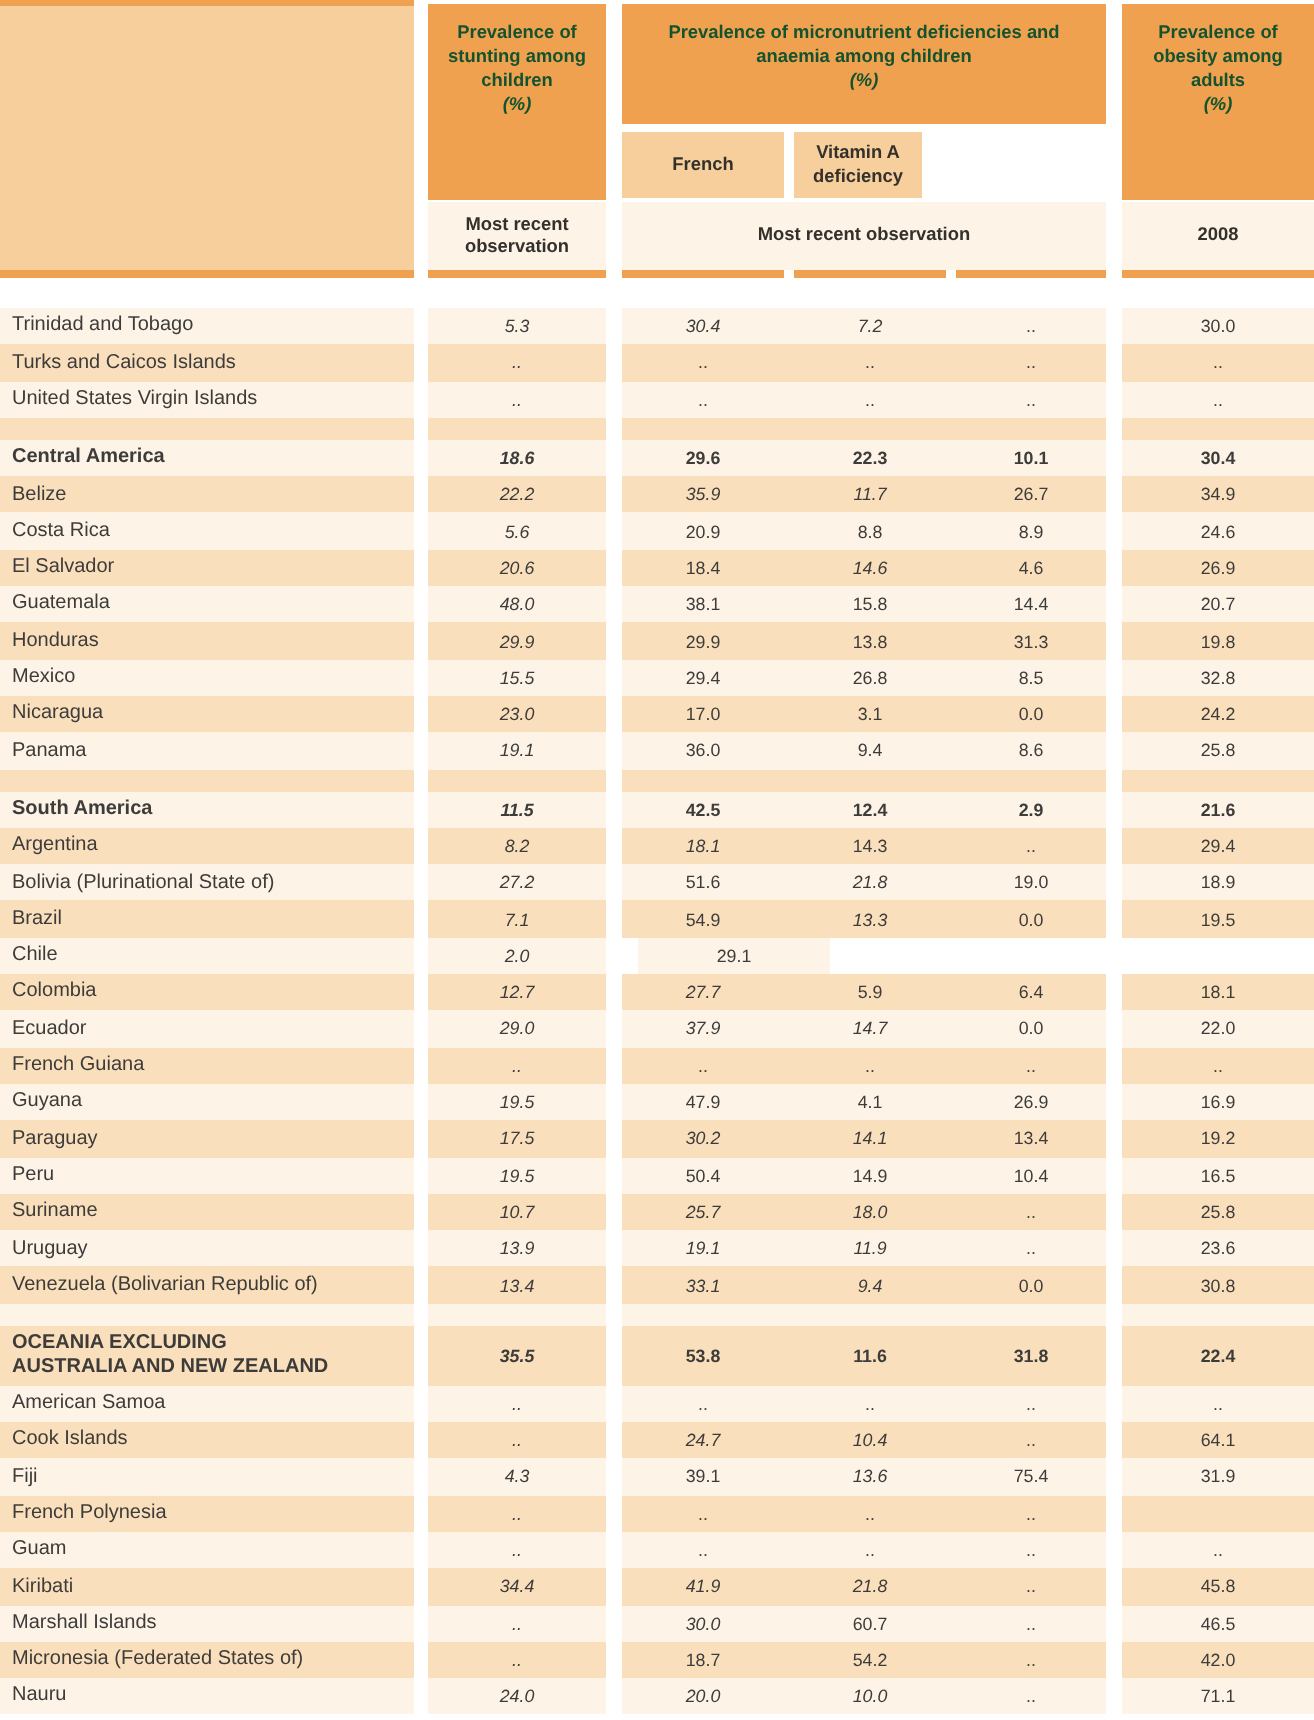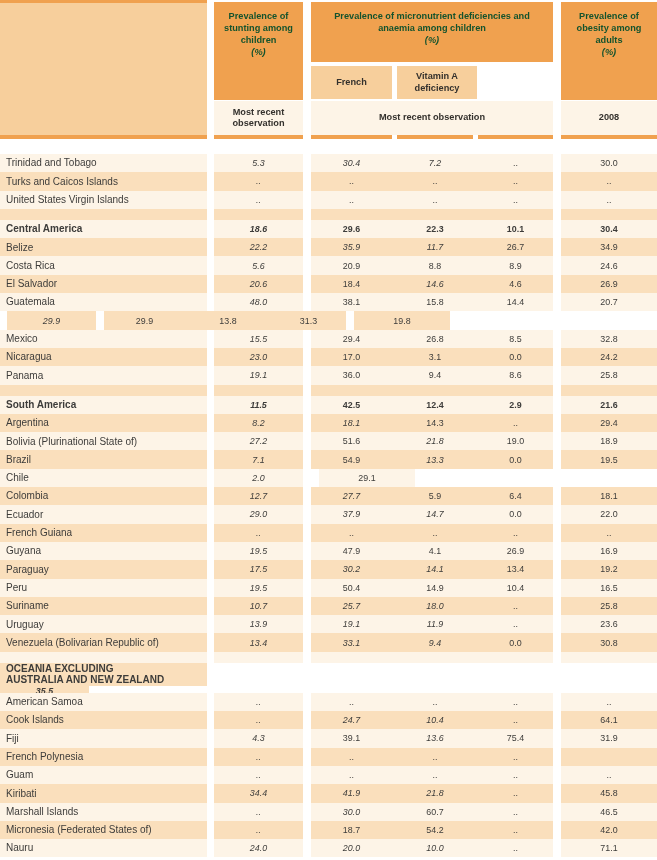--- a/index.html
+++ b/index.html
@@ -13,40 +13,40 @@
   .hcol{position:absolute;background:#f0a14f;color:#14532d;text-align:center;box-sizing:border-box;padding-top:9px;}
   .hcol .t{font-size:9.2px;font-weight:bold;line-height:1.3;}
   .hcol .u{font-size:9.2px;font-weight:bold;font-style:italic;line-height:1.3;}
   .h-stunt{left:214px;top:2px;width:89px;height:98px;padding-left:4px;padding-right:4px;}
   .h-micro{left:311px;top:2px;width:242px;height:60px;padding-left:10px;padding-right:10px;}
   .h-obese{left:561px;top:2px;width:96px;height:98px;padding-left:4px;padding-right:4px;}
   .sub{position:absolute;top:66px;height:33px;background:#f7cf9c;color:#34312d;
        display:flex;align-items:center;justify-content:center;text-align:center;
        font-size:9.2px;font-weight:bold;line-height:1.2;}
   .sub.s1{left:311px;width:81px;}
-  .sub.s2{left:397px;width:80px;}
+  .sub.s2{left:397px;width:64px;}
   .sub.s3{left:478px;width:75px;}
   .obs{position:absolute;top:101px;height:34px;background:#fdf4e7;color:#34312d;
        display:flex;align-items:center;justify-content:center;text-align:center;
        font-size:9.2px;font-weight:bold;line-height:1.25;}
   .obs.o1{left:214px;width:89px;padding:0 6px;box-sizing:border-box;}
   .obs.o2{left:311px;width:242px;}
   .obs.o3{left:561px;width:96px;}
   .bar{position:absolute;top:135px;height:4px;background:#f0a14f;}
   .bar.b0{left:0;width:207px;}
   .bar.b1{left:214px;width:89px;}
   .bar.b2{left:311px;width:81px;}
   .bar.b3{left:397px;width:76px;}
   .bar.b4{left:478px;width:75px;}
   .bar.b5{left:561px;width:96px;}
   
   .tbody{position:absolute;left:0;top:154px;width:657px;}
   .row{display:flex;height:18.3px;}
   .row.blank{height:11px;}
-  .row.tall{height:30px;flex-direction:column;}
+  .row.tall{height:30px;}
   .row.cream .bgc{background:#fdf4e7;}
   .row.peach .bgc{background:#fadfbc;}
   .cell-name{width:207px;display:flex;align-items:center;box-sizing:border-box;
              padding-left:6px;font-size:10px;line-height:1.15;}
   .row.tall .cell-name{padding-right:42px;}
   .gap{background:#ffffff;}
   .g1{width:7px;} .g2{width:8px;} .g3{width:8px;}
   .v{display:flex;align-items:center;justify-content:center;font-size:8.9px;}
   .cell-stunt{width:89px;font-style:italic;}
   .cell-micro{width:242px;display:flex;}
@@ -224,20 +224,21 @@
           <div class="mc1 v bgc">38.1</div>
           <div class="mgap"></div>
           <div class="mc2 v bgc">15.8</div>
           <div class="mgap"></div>
           <div class="mc3 v bgc">14.4</div>
         </div>
         <div class="gap g3"></div>
         <div class="cell-obese v bgc">20.7</div>
       </div>
       <div class="row peach">
+        <div class="cell-name bgc">Honduras</div>
         <div class="gap g1"></div>
         <div class="cell-stunt v bgc">29.9</div>
         <div class="gap g2"></div>
         <div class="cell-micro bgc">
           <div class="mc1 v bgc">29.9</div>
           <div class="mgap"></div>
           <div class="mc2 v bgc">13.8</div>
           <div class="mgap"></div>
           <div class="mc3 v bgc">31.3</div>
         </div>

